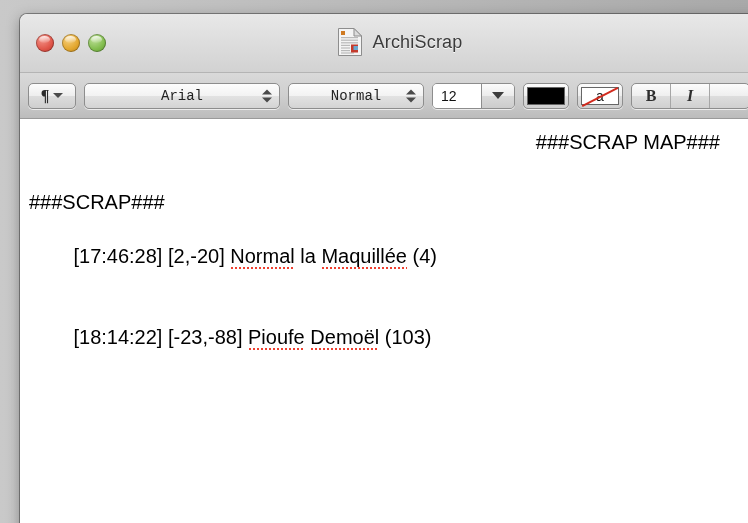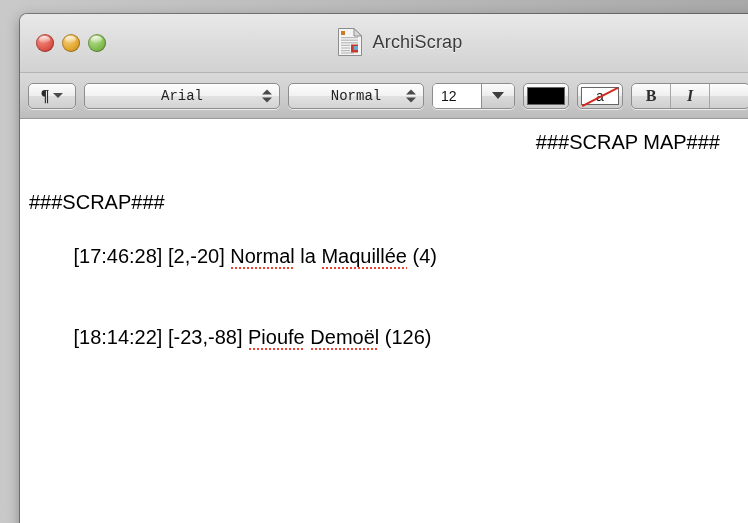--- a/index.html
+++ b/index.html
@@ -380,17 +380,17 @@
     <div class="doc-line map-head">###SCRAP MAP###</div>
 
     <div class="body-block">
       <div class="doc-line">###SCRAP###</div>
 
       <div class="doc-line">
         <span>[17:46:28]</span><span> </span><span>[2,-20]</span><span> </span><span class="sp">Normal</span><span> la </span><span class="sp">Maquillée</span><span> (4)</span>
       </div>
 
       <div class="doc-line">
-        <span>[18:14:22]</span><span> </span><span>[-23,-88]</span><span> </span><span class="sp">Pioufe</span><span> </span><span class="sp">Demoël</span><span> (126)</span>
+        <span>[18:14:22]</span><span> </span><span>[-23,-88]</span><span> </span><span class="sp">Pioufe</span><span> </span><span class="sp">Demoël</span><span> (103)</span>
       </div>
     </div>
   </div>
 </div>
 
 </body></html>

